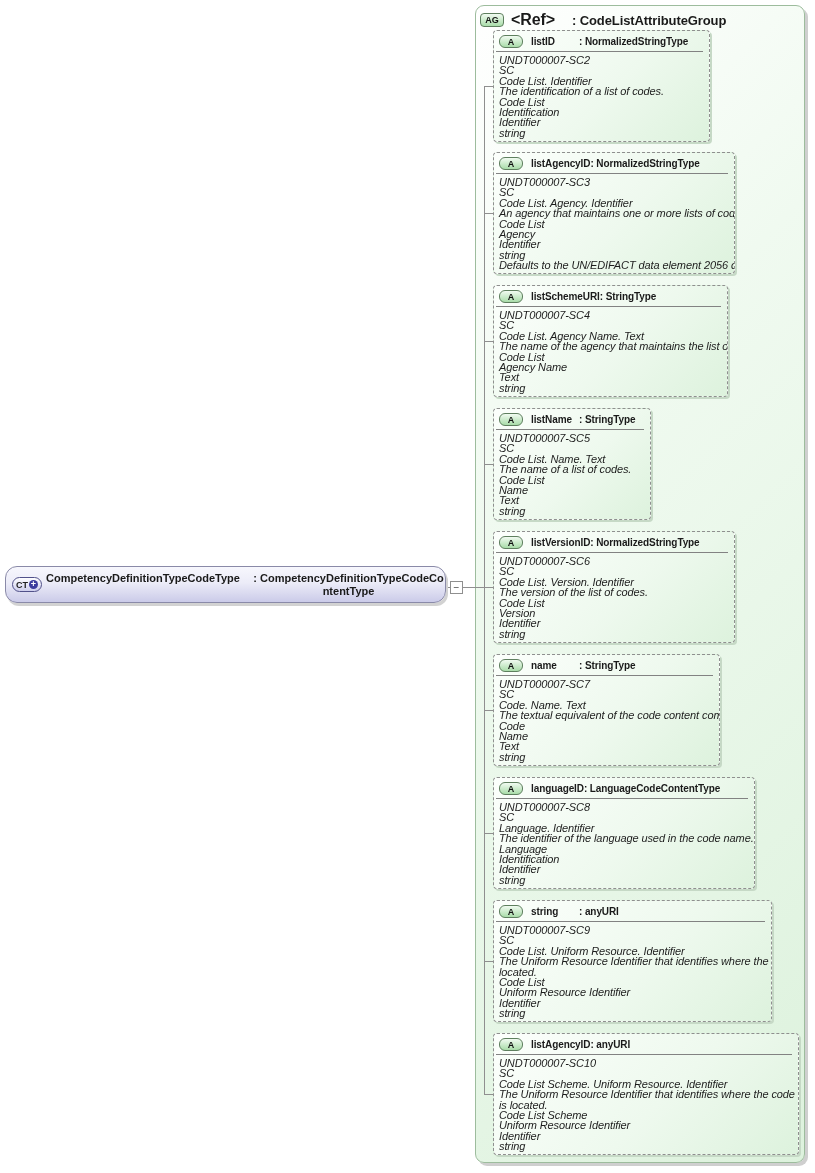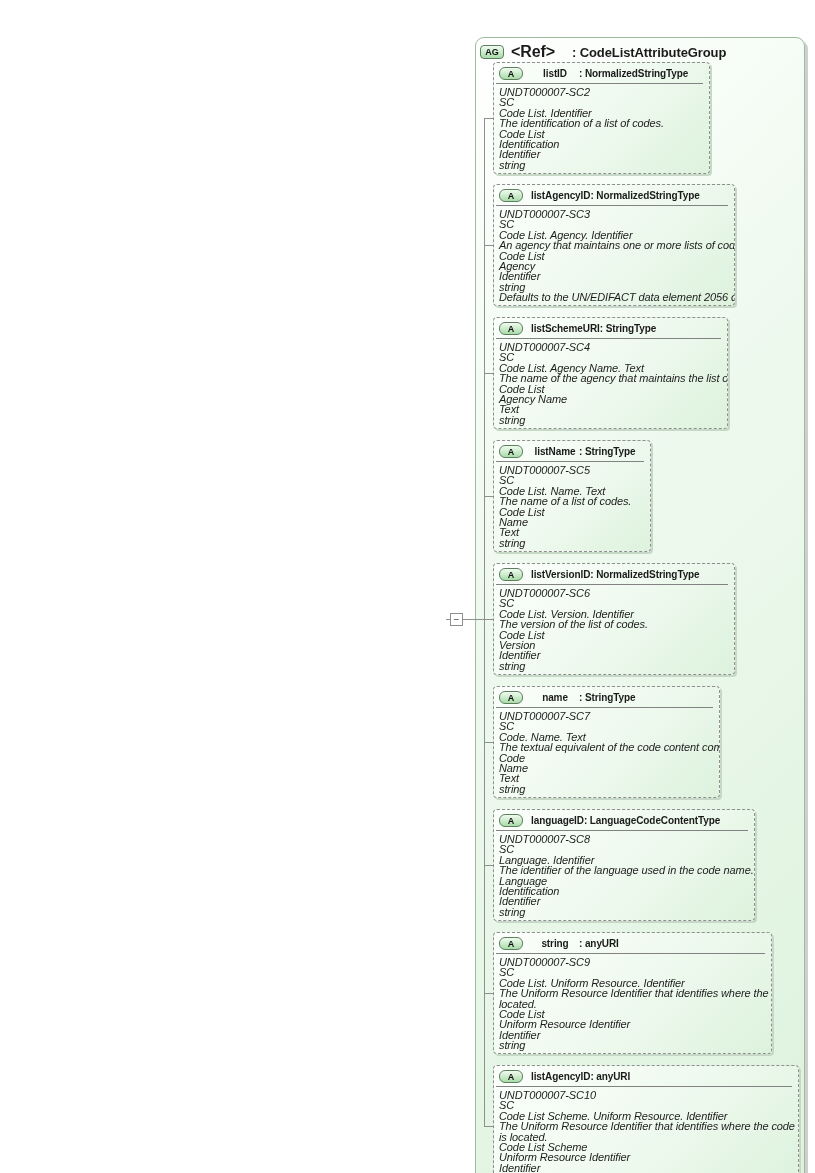--- a/index.html
+++ b/index.html
@@ -1,21 +1,21 @@
 <!DOCTYPE html>
 <html><head>
 <meta charset="utf-8">
 <style>
   * { margin:0; padding:0; box-sizing:border-box; }
   html,body { background:#ffffff; }
   body {
     width:815px; height:1173px; position:relative; overflow:hidden;
     font-family:"Liberation Sans", sans-serif; color:#1a1a1a;
   }
-  .stage { position:absolute; inset:0;margin-top:32px; }
+  .stage { position:absolute; inset:0; }
 
   
   .ag-box {
     position:absolute; left:475px; top:5px; width:330px; height:1158px;
     border:1px solid #9dbc9d; border-radius:9px;
     background:linear-gradient(135deg,#ffffff 0%,#f0faf0 35%,#ddf2dd 100%);
     box-shadow:3px 3px 0 #cfcfcf;
   }
   .ag-header { position:absolute; left:4px; top:5px; display:flex; align-items:center; white-space:nowrap; }
   .badge {
@@ -43,21 +43,21 @@
   
   .attr-box {
     position:absolute; z-index:2;
     border:1px dashed #8f8f8f; border-radius:4px;
     background:linear-gradient(135deg,#fcfffc 0%,#eef9ee 55%,#ddf2dd 100%);
     box-shadow:2px 2px 0 #c6d9c6;
     overflow:hidden;
   }
   .attr-header { display:flex; align-items:center; padding:4px 2px 0 5px; white-space:nowrap; }
   .a-badge { width:24px; height:13px; border-radius:6px; }
-  .attr-name { font-weight:bold; font-size:10px; letter-spacing:-0.1px; margin-left:8px; min-width:48px;text-align:center; }
+  .attr-name { font-weight:bold; font-size:10px; letter-spacing:-0.1px; margin-left:8px; min-width:48px; }
   .attr-type { font-weight:bold; font-size:10px; letter-spacing:-0.1px; }
   .attr-sep { border-top:1px solid #828282; margin:3px 6px 0 2px; }
   .attr-ann {
     font-style:italic; font-size:11px; line-height:10.4px; letter-spacing:-0.1px;
     color:#1c1c1c; padding:3px 0 0 5px; white-space:pre;
   }
 
   
   .ct-box {
     position:absolute; left:5px; top:566px; width:441px; height:37px; z-index:2;
@@ -108,20 +108,28 @@
   <div class="tick" style="top:464px"></div>
   <div class="tick" style="top:587px"></div>
   <div class="tick" style="top:710px"></div>
   <div class="tick" style="top:833px"></div>
   <div class="tick" style="top:961px"></div>
   <div class="tick" style="top:1094px"></div>
   <div class="minus-box">
     <span>−</span>
   </div>
 
+  <div class="ct-box">
+    <span class="ct-badge">
+      <span class="ct-badge-label">CT</span>
+      <span class="ct-plus">+</span>
+    </span>
+    <span class="ct-name">CompetencyDefinitionTypeCodeType</span>
+    <span class="ct-type">: CompetencyDefinitionTypeCodeContentType</span>
+  </div>
 
   <div class="attr-box" style="left:493px; top:30px; width:217px; height:112px">
     <div class="attr-header">
       <span class="badge a-badge">A</span>
       <span class="attr-name">listID</span>
       <span class="attr-type">: NormalizedStringType</span>
     </div>
     <div class="attr-sep"></div>
     <div class="attr-ann">UNDT000007-SC2
 SC

